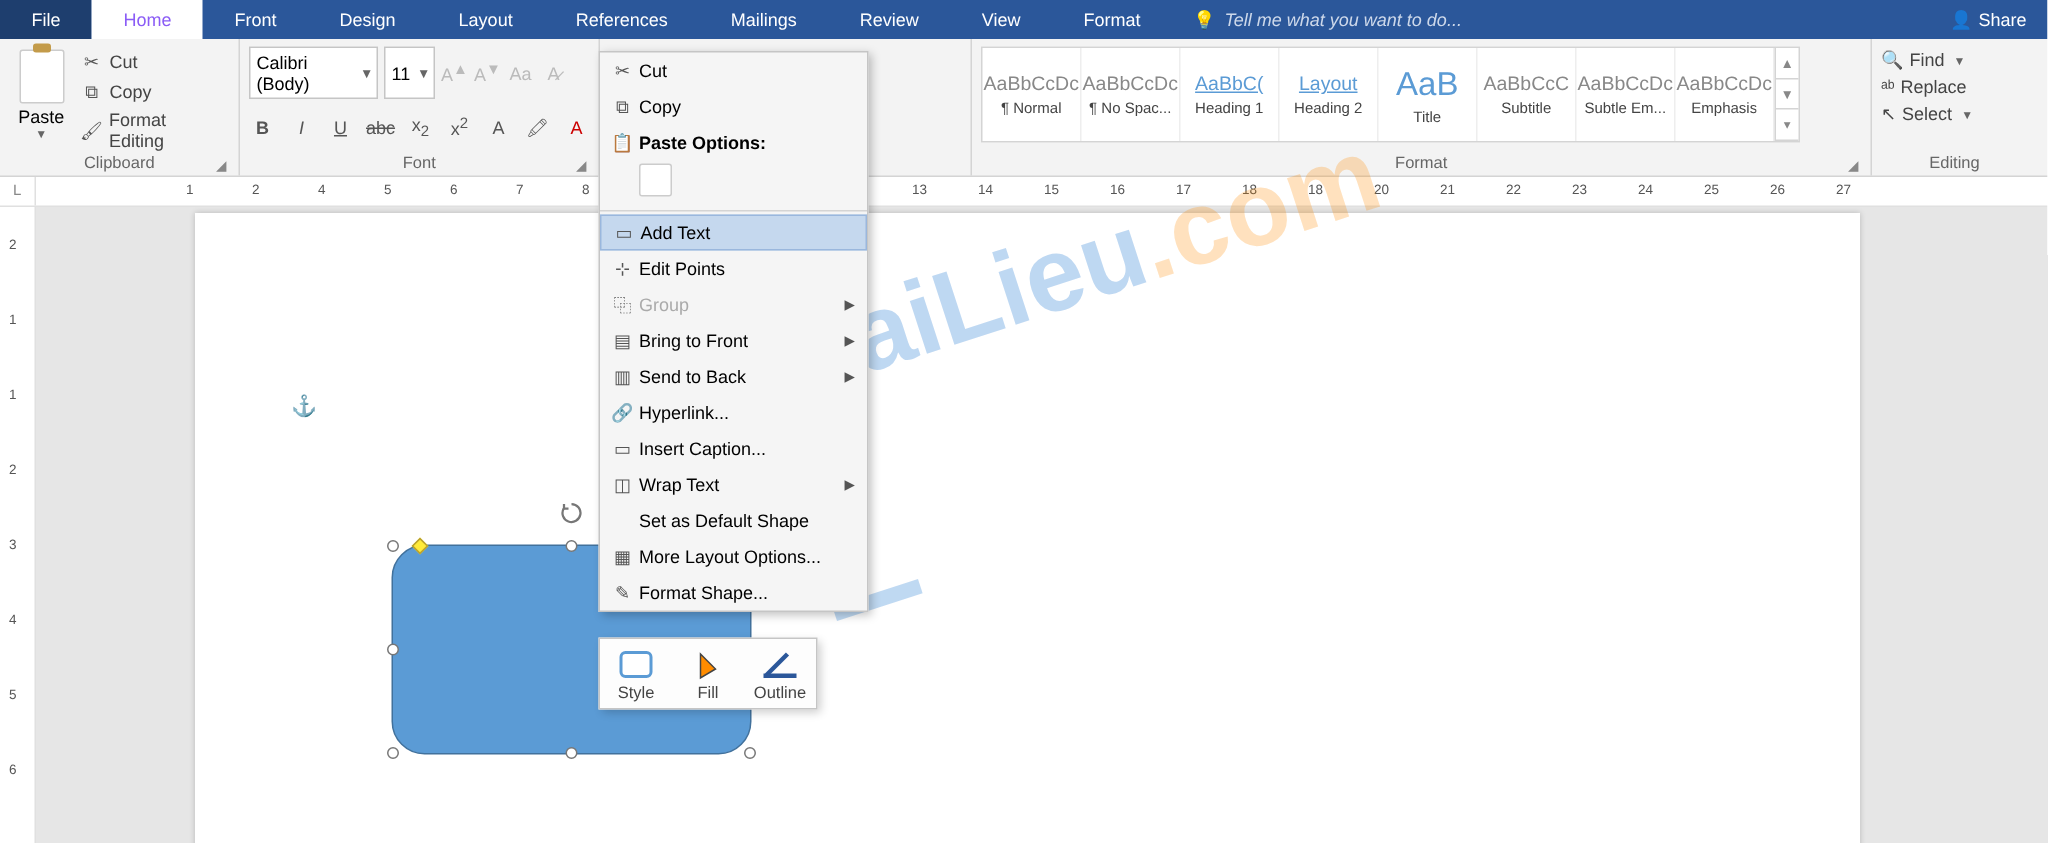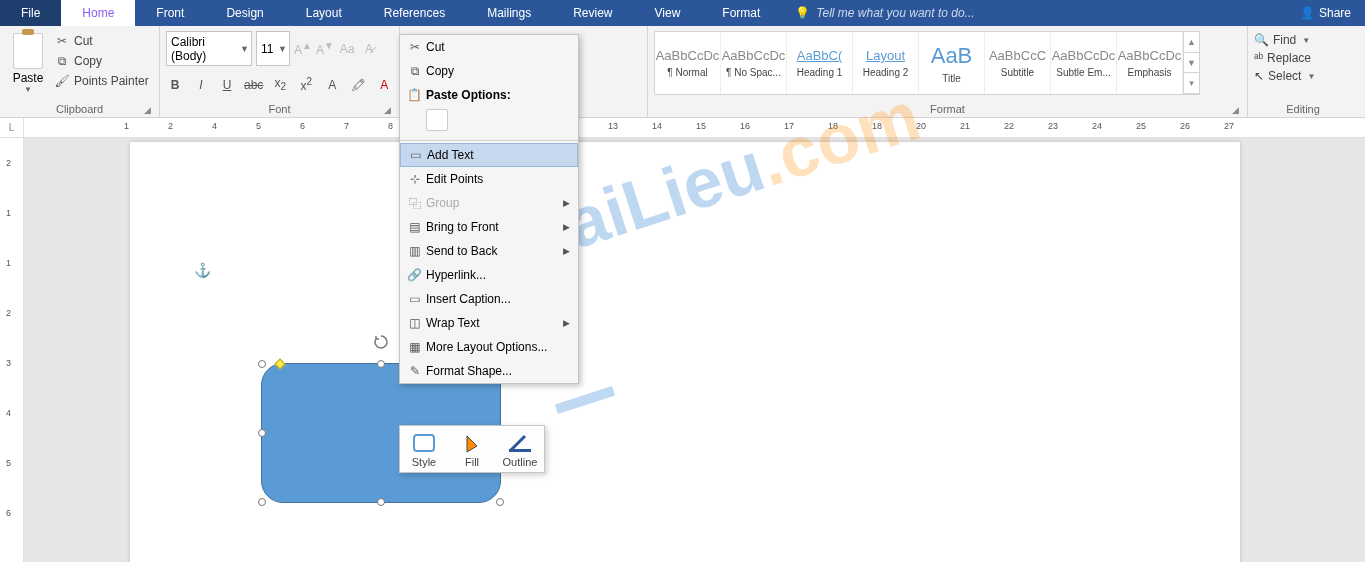--- a/index.html
+++ b/index.html
@@ -136,21 +136,21 @@
         <div>
             <span class="smicon">✂</span>
             <span>Cut</span>
           </div>
         <div>
             <span class="smicon">⧉</span>
             <span>Copy</span>
           </div>
         <div>
             <span class="smicon">🖌</span>
-            <span>Points Painter</span>
+            <span>Format Editing</span>
           </div>
       </div>
     </div>
     <div class="group-label"><span>Clipboard</span><span class="launcher">◢</span></div>
   </div>
 
   <div class="group" style="width:240px">
     <div class="group-body" style="flex-direction:column">
       <div class="font-row1">
         <div class="combo" style="width:86px">
@@ -370,20 +370,24 @@
   <div class="row">
       <span class="ic">▭</span>
       <span class="lbl">Insert Caption...</span>
     </div>
   <div class="row">
       <span class="ic">◫</span>
       <span class="lbl">Wrap Text</span>
       <span class="arrow">▶</span>
     </div>
   <div class="row">
+      <span class="ic"></span>
+      <span class="lbl">Set as Default Shape</span>
+    </div>
+  <div class="row">
       <span class="ic">▦</span>
       <span class="lbl">More Layout Options...</span>
     </div>
   <div class="row">
       <span class="ic">✎</span>
       <span class="lbl">Format Shape...</span>
     </div>
 </div>
 
 <div class="minibar">

